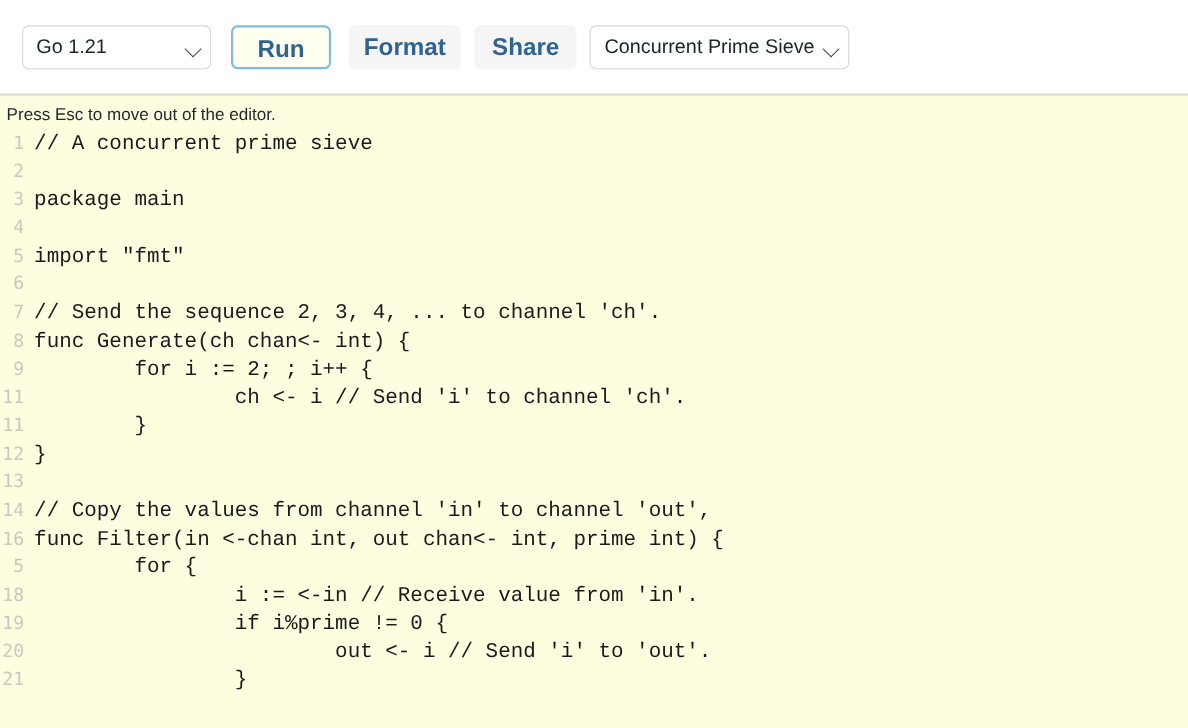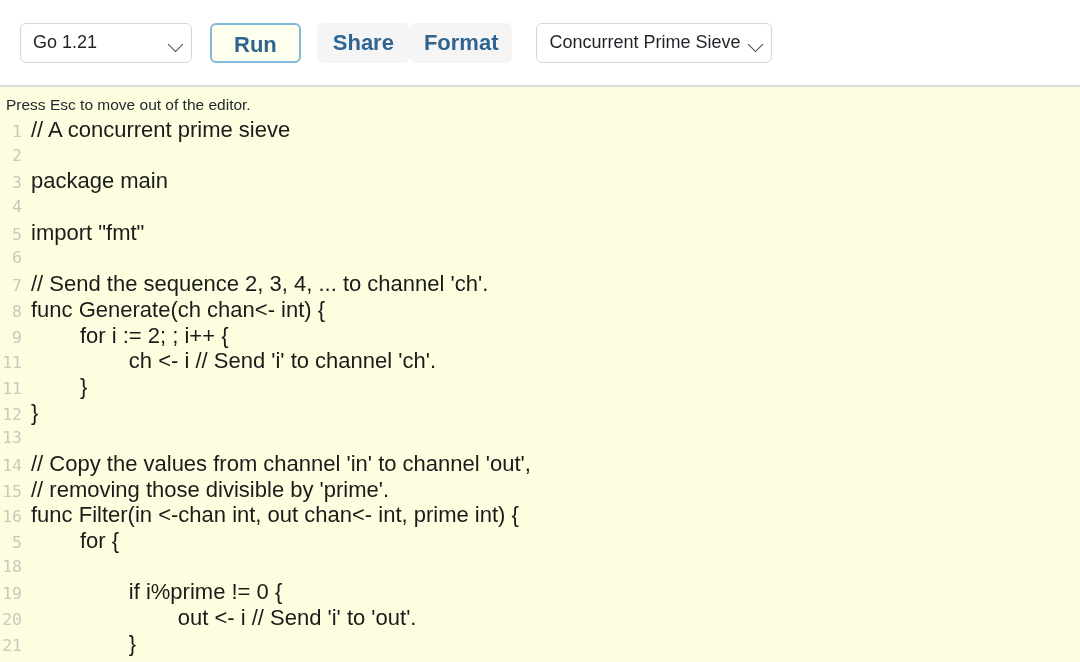--- a/index.html
+++ b/index.html
@@ -122,39 +122,39 @@
     text-align: right;
     color: #c9c9bd;
     font-family: "DejaVu Sans Mono", monospace;
     font-size: 16.5px;
     user-select: none;
   }
   .ltxt {
     padding-left: 9px;
     color: #1b1b1b;
     white-space: pre;
-    font-family: Liberation Sans, sans-serif;
-    font-size: 22px;
+    font-family: Liberation Mono, monospace;
+    font-size: 19px;
   }
 </style>
 </head>
 <body>
 
 <div id="toolbar">
 
   <div class="select-box" id="version-select">
     <span>Go 1.21</span>
     <span class="chev"></span>
   </div>
 
   <button class="tb-btn" id="run-button">Run</button>
 
+  <button class="tb-btn" id="format-button">Format</button>
+
   <button class="tb-btn" id="share-button">Share</button>
-
-  <button class="tb-btn" id="format-button">Format</button>
 
   <div class="select-box" id="example-select">
     <span>Concurrent Prime Sieve</span>
     <span class="chev"></span>
   </div>
 
 </div>
 
 <div id="editor">
 
@@ -211,33 +211,30 @@
       </div>
       <div class="code-line">
         <span class="ln">13</span>
         <span class="ltxt"></span>
       </div>
       <div class="code-line">
         <span class="ln">14</span>
         <span class="ltxt">// Copy the values from channel 'in' to channel 'out',</span>
       </div>
       <div class="code-line">
-        <span class="ln">15</span>
-        <span class="ltxt">// removing those divisible by 'prime'.</span>
-      </div>
-      <div class="code-line">
         <span class="ln">16</span>
         <span class="ltxt">func Filter(in &lt;-chan int, out chan&lt;- int, prime int) {</span>
       </div>
       <div class="code-line">
         <span class="ln">5</span>
         <span class="ltxt">        for {</span>
       </div>
       <div class="code-line">
         <span class="ln">18</span>
+        <span class="ltxt">                i := &lt;-in // Receive value from 'in'.</span>
       </div>
       <div class="code-line">
         <span class="ln">19</span>
         <span class="ltxt">                if i%prime != 0 {</span>
       </div>
       <div class="code-line">
         <span class="ln">20</span>
         <span class="ltxt">                        out &lt;- i // Send 'i' to 'out'.</span>
       </div>
       <div class="code-line">

